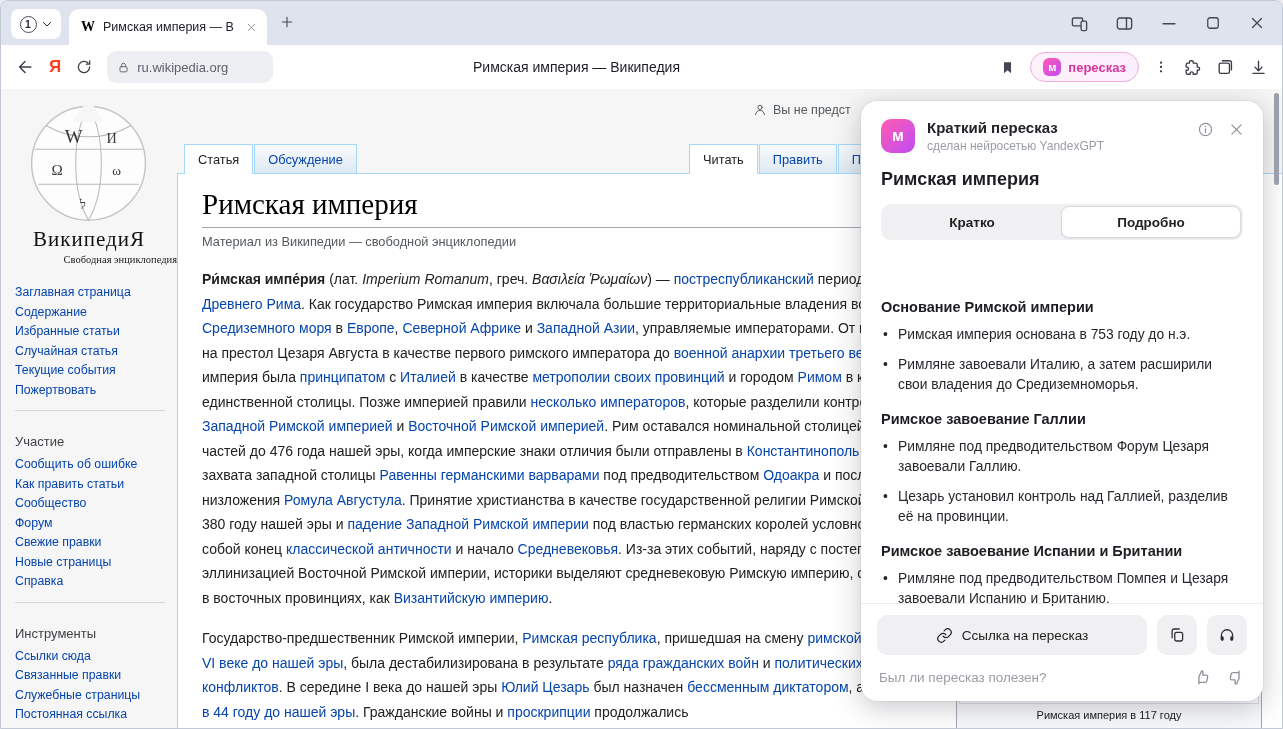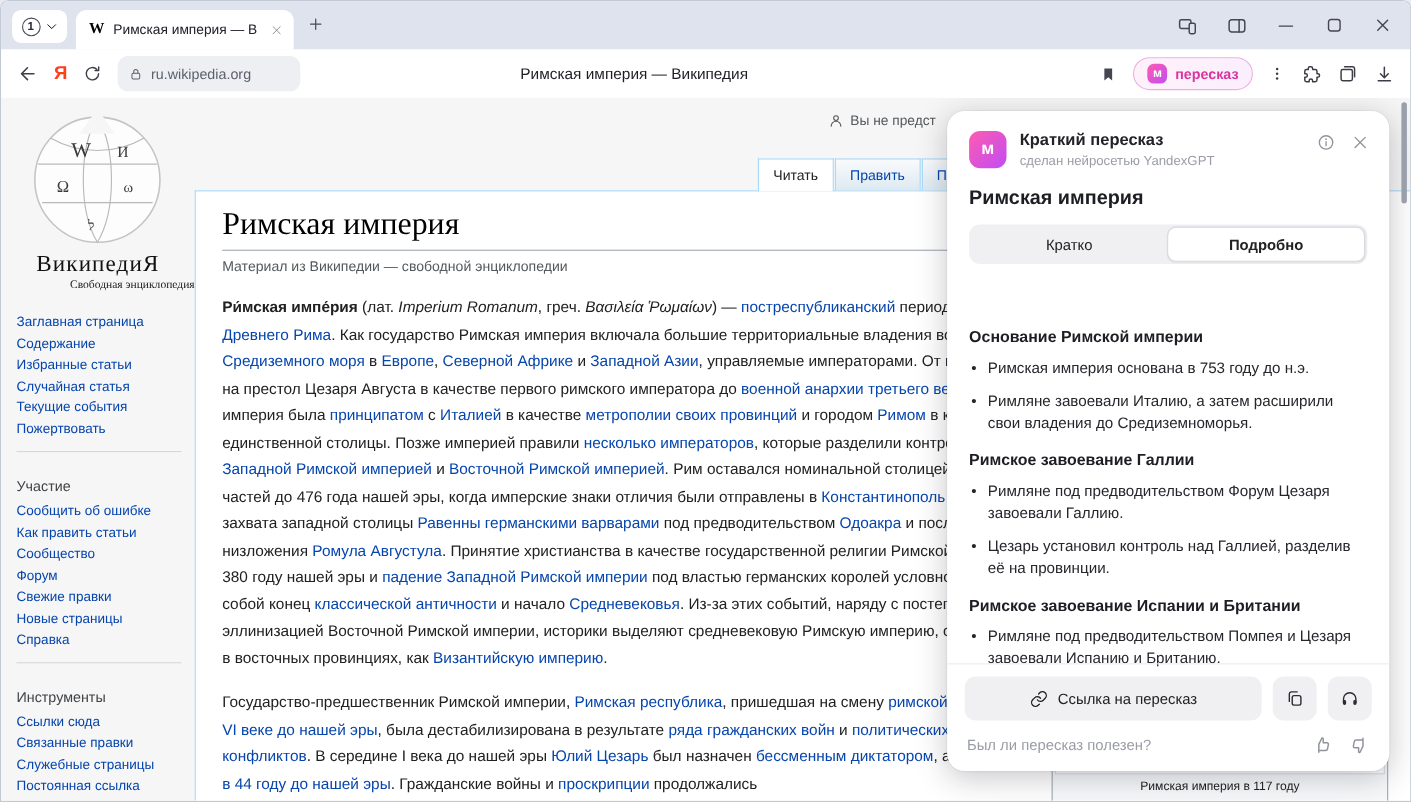--- a/index.html
+++ b/index.html
@@ -87,21 +87,21 @@
   .p-logo { width:34px; height:34px; border-radius:10px; background:linear-gradient(135deg,#ff5bb0,#c04cf5);
             color:#fff; font-weight:bold; font-size:16px; display:flex; align-items:center; justify-content:center; }
   .p-head-text { flex:1; }
   .p-title { font-size:15px; font-weight:bold; color:#222328; }
   .p-sub { font-size:12px; color:#9a9da5; margin-top:3px; }
   .p-head-icons { display:flex; gap:14px; color:#8f939b; margin-top:2px; }
   .p-head-icons svg { cursor:pointer; }
   .p-article-title { font-size:18px; font-weight:bold; color:#1d1e23; padding:16px 20px 0; }
   .p-seg { margin:14px 20px 0; height:36px; background:#f0f0f3; border-radius:10px; display:flex; padding:2px; }
   .seg { flex:1; display:flex; align-items:center; justify-content:center; font-size:13.5px; color:#222;
-         border-radius:8px; cursor:pointer; }
+         border-radius:8px; cursor:pointer;font-weight:bold; }
   .seg.active { background:#fff; border:1px solid #d8d8de; box-shadow:0 1px 2px rgba(0,0,0,.06); font-weight:bold; }
   .p-body { padding:4px 20px 0;margin-top:39px; }
   .s-head { font-size:14.5px; font-weight:bold; color:#1d1e23; margin:16px 0 2px; }
   .s-bullet { position:relative; padding-left:17px; font-size:13.8px; line-height:20px; color:#26272c; margin:10px 0; }
   .s-bullet::before { content:"\2022"; position:absolute; left:2px; top:0; }
   .p-footer { position:absolute; left:0; right:0; bottom:0; padding:12px 16px 14px; }
   .p-divider { position:absolute; top:0; left:0; right:0; height:1px; background:#ececf0; }
   .p-actions { display:flex; gap:10px; }
   .p-linkbtn { flex:1; height:40px; background:#f0f0f3; border:none; border-radius:10px; display:flex;
                align-items:center; justify-content:center; gap:9px; font-size:13.5px; color:#222;
@@ -275,20 +275,24 @@
     <div class="personal">
       <svg class="ic" width="14" height="14" viewBox="0 0 24 24">
           <g class="stroke">
             <circle cx="12" cy="7.5" r="3.6"></circle>
             <path d="M4.5 20a7.5 7.5 0 0 1 15 0"></path>
           </g>
         </svg>
       <span>Вы не предст</span>
     </div>
 
+    <div class="wiki-tabs wt-left">
+        <div class="wtab active">Статья</div>
+        <div class="wtab">Обсуждение</div>
+      </div>
     <div class="wiki-tabs wt-right">
         <div class="wtab active">Читать</div>
         <div class="wtab">Править</div>
         <div class="wtab">Править код</div>
       </div>
 
     <div class="content">
       <h1 class="firstHeading">Римская империя</h1>
       <div class="tagline">Материал из Википедии — свободной энциклопедии</div>
       <div class="article-text">

